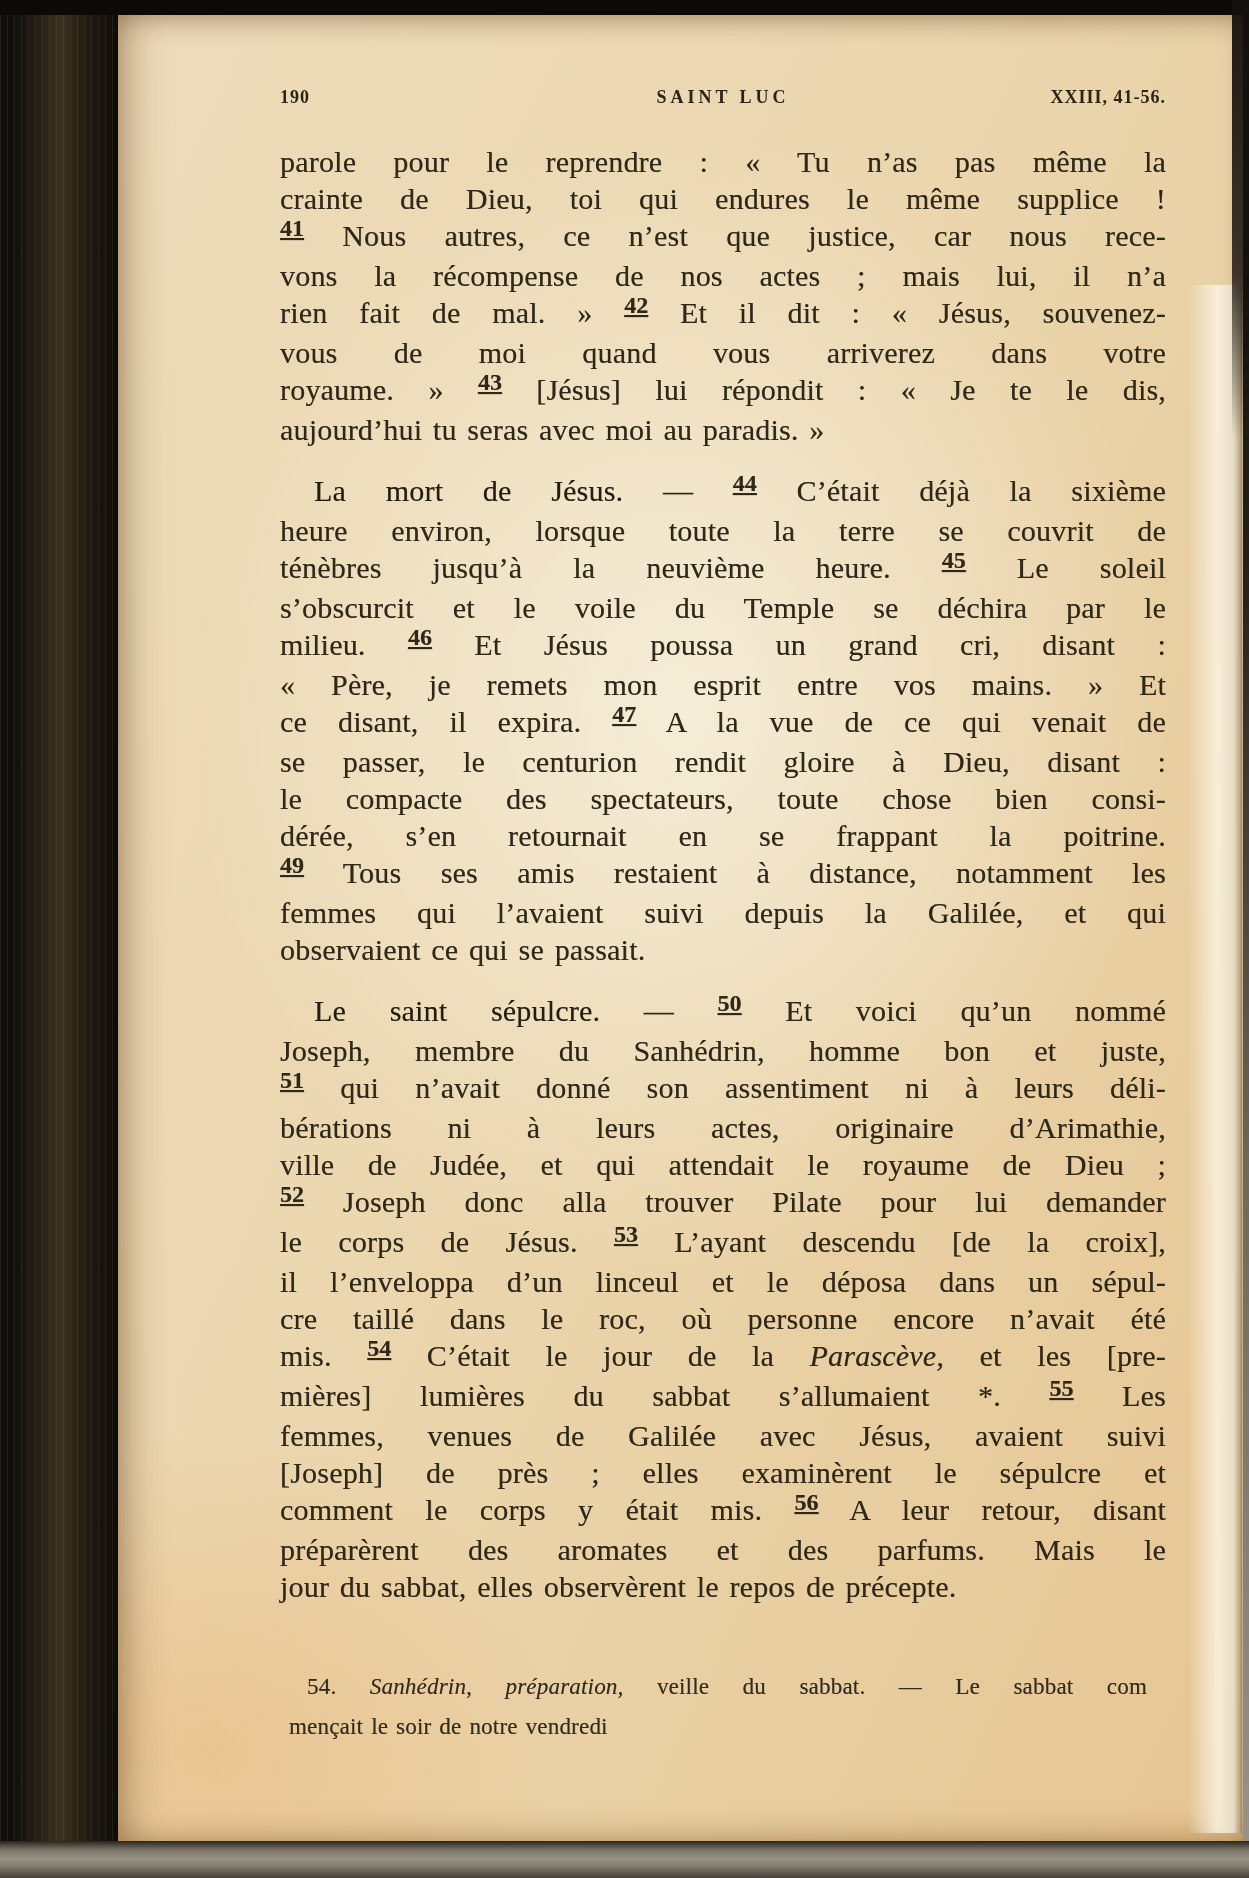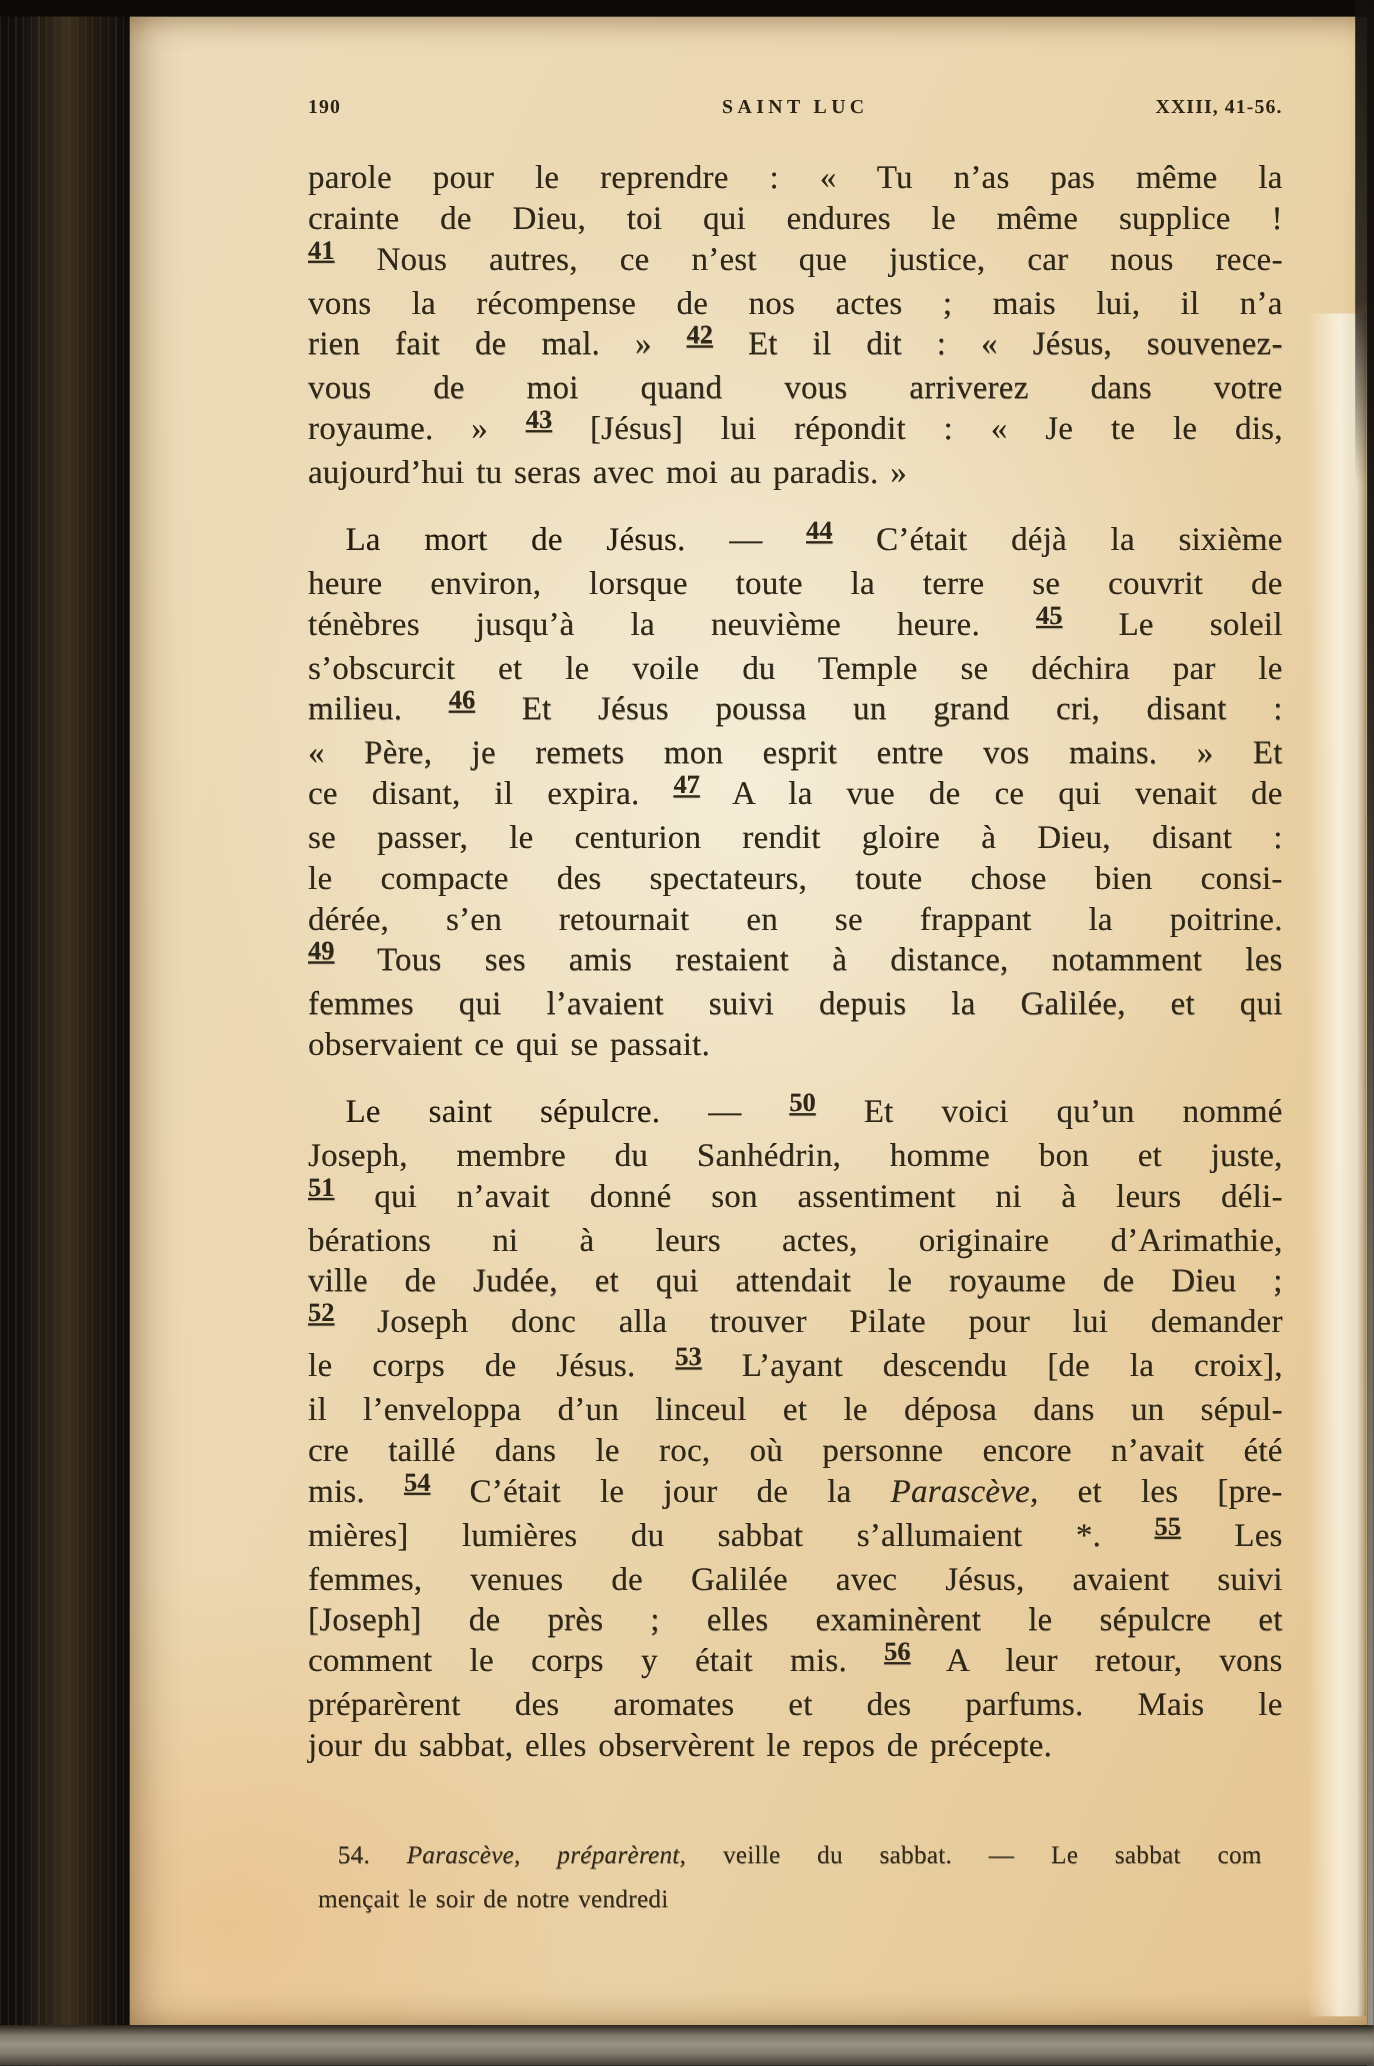--- a/index.html
+++ b/index.html
@@ -108,28 +108,28 @@
           <div class="tline"><span class="seg">bérations ni à leurs actes, originaire d’Arimathie,</span></div>
           <div class="tline"><span class="seg">ville de Judée, et qui attendait le royaume de Dieu ;</span></div>
           <div class="tline"><span class="seg v">52</span><span class="seg"> Joseph donc alla trouver Pilate pour lui demander</span></div>
           <div class="tline"><span class="seg">le corps de Jésus. </span><span class="seg v">53</span><span class="seg"> L’ayant descendu [de la croix],</span></div>
           <div class="tline"><span class="seg">il l’enveloppa d’un linceul et le déposa dans un sépul-</span></div>
           <div class="tline"><span class="seg">cre taillé dans le roc, où personne encore n’avait été</span></div>
           <div class="tline"><span class="seg">mis. </span><span class="seg v">54</span><span class="seg"> C’était le jour de la </span><span class="seg i">Parascève,</span><span class="seg"> et les [pre-</span></div>
           <div class="tline"><span class="seg">mières] lumières du sabbat s’allumaient *. </span><span class="seg v">55</span><span class="seg"> Les</span></div>
           <div class="tline"><span class="seg">femmes, venues de Galilée avec Jésus, avaient suivi</span></div>
           <div class="tline"><span class="seg">[Joseph] de près ; elles examinèrent le sépulcre et</span></div>
-          <div class="tline"><span class="seg">comment le corps y était mis. </span><span class="seg v">56</span><span class="seg"> A leur retour, vons</span></div>
+          <div class="tline"><span class="seg">comment le corps y était mis. </span><span class="seg v">56</span><span class="seg"> A leur retour, disant</span></div>
           <div class="tline"><span class="seg">préparèrent des aromates et des parfums. Mais le</span></div>
           <div class="tline last"><span class="seg">jour du sabbat, elles observèrent le repos de précepte.</span></div>
         </div>
       </div>
 
     <div class="footnote">
-        <div class="tline"><span class="seg">54. </span><span class="seg i">Parascève, préparèrent,</span><span class="seg"> veille du sabbat. — Le sabbat com</span></div>
+        <div class="tline"><span class="seg">54. </span><span class="seg i">Sanhédrin, préparation,</span><span class="seg"> veille du sabbat. — Le sabbat com</span></div>
         <div class="tline last"><span class="seg">mençait le soir de notre vendredi</span></div>
       </div>
   </div>
 
   <div class="right-strip"></div>
   <div class="corner-dark-tr"></div>
   <div class="bottom-strip"></div>
 </div>
 
 </body></html>

